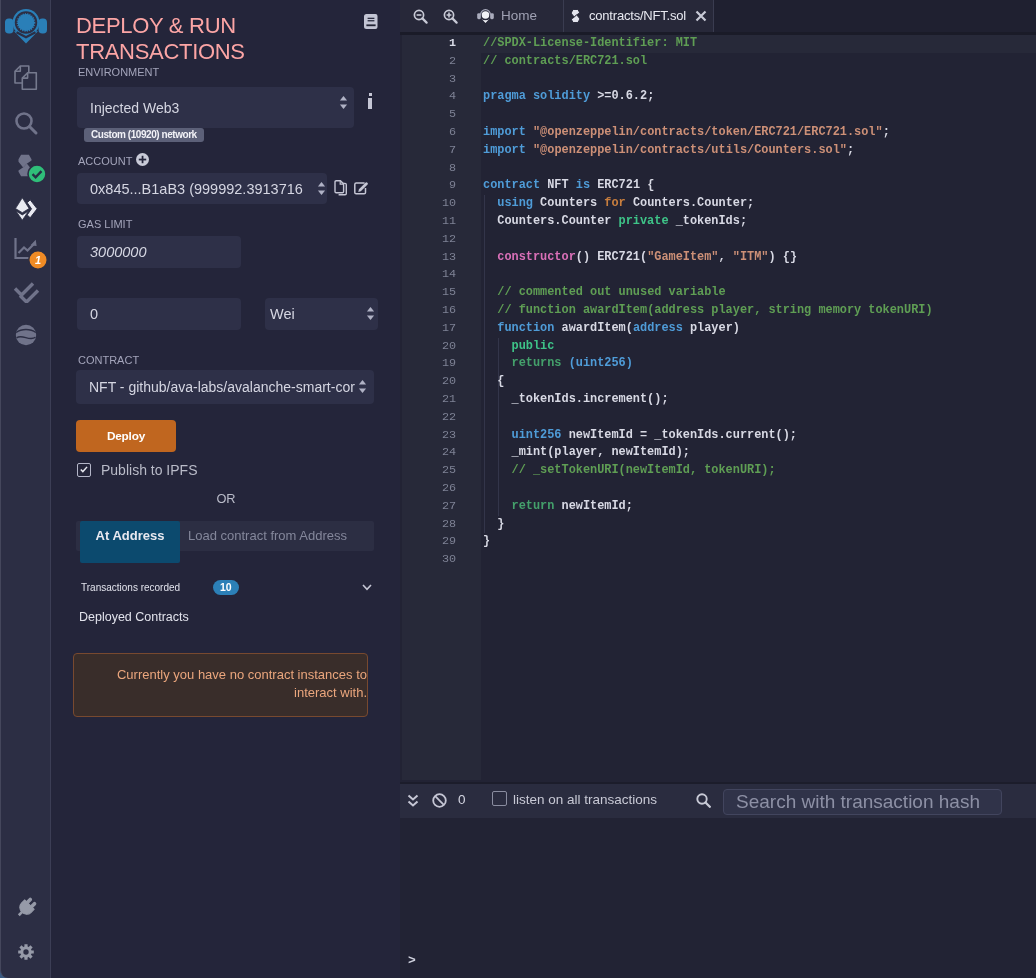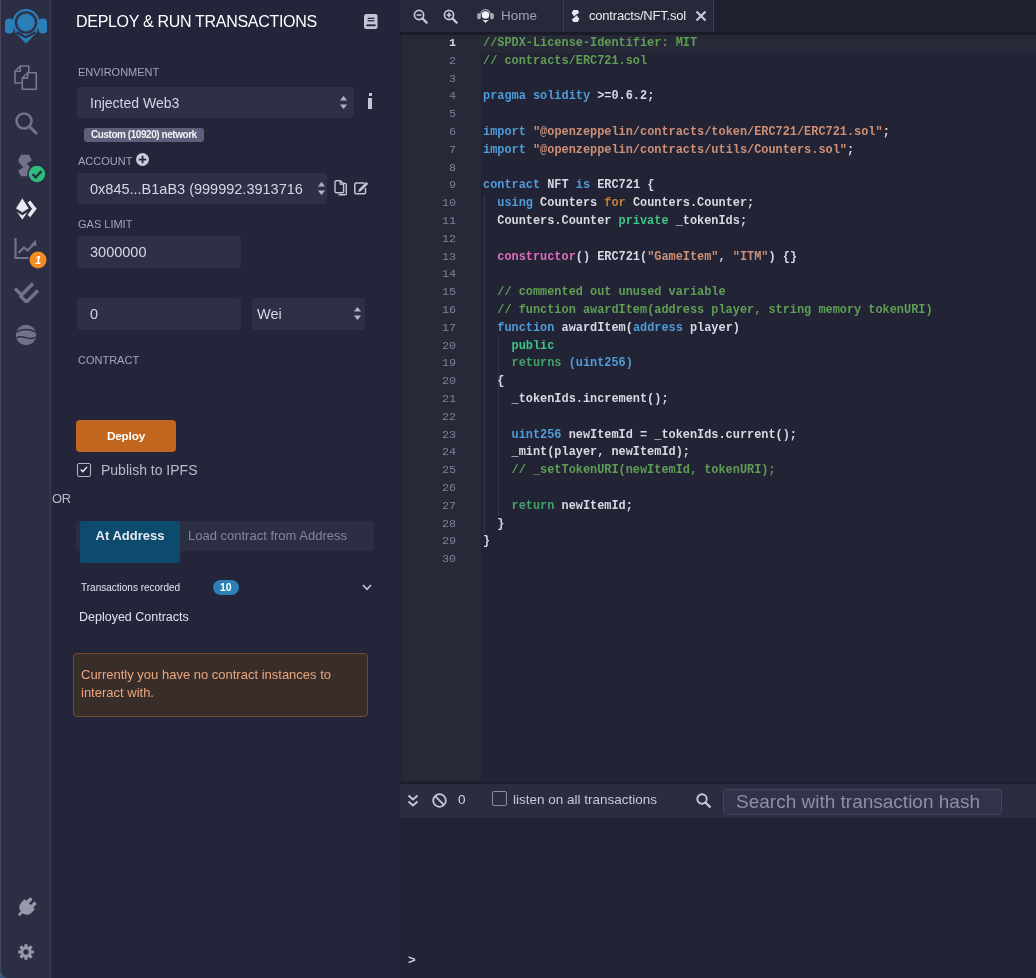--- a/index.html
+++ b/index.html
@@ -128,30 +128,30 @@
       <circle cx="12" cy="12" r="7.6"></circle>
       <g stroke="#969aa8" stroke-width="4.2">
         <path d="M12 1.6 V6 M12 18 v4.4 M1.6 12 H6 M18 12 h4.4 M4.6 4.6 L7.8 7.8 M16.2 16.2 l3.2 3.2 M19.4 4.6 L16.2 7.8 M7.8 16.2 l-3.2 3.2"></path>
       </g>
       <circle cx="12" cy="12" r="3.6" fill="#2c2e44"></circle>
     </g>
   </svg>
 </div>
 <div id="sidepanel">
 
-  <div class="abs" style="left:24px;top:13px;font-size:16px;letter-spacing:-0.3px;color:#ffffff;">DEPLOY &amp; RUN TRANSACTIONS</div>
+  <div class="abs" style="left:24px;top:13px;font-size:22px;letter-spacing:-0.3px;color:#fca5a5;">DEPLOY &amp; RUN TRANSACTIONS</div>
   <svg class="abs" style="left:312px;top:14px" width="14" height="15" viewBox="0 0 14 15">
     <path d="M2.5 0 h9 a2 2 0 0 1 2 2 v11 a2 2 0 0 1 -2 2 h-9 a2.5 2.5 0 0 1 -2.5 -2.5 v-10 A2.5 2.5 0 0 1 2.5 0 z" fill="#c3c5d4"></path>
     <rect x="3.6" y="3.7" width="6.8" height="1.3" fill="#2a2c3f"></rect>
     <rect x="3.6" y="6.1" width="6.8" height="1.3" fill="#2a2c3f"></rect>
     <rect x="2.4" y="10.4" width="9.2" height="1.8" fill="#222334"></rect>
   </svg>
 
   <div class="label" style="left:26px;top:66px;">ENVIRONMENT</div>
-  <div class="ctl" style="left:25px;top:87px;width:277px;height:31px;">
+  <div class="ctl" style="left:25px;top:87px;width:277px;height:41px;">
     <span class="txt">Injected Web3</span>
     <svg class="updn" style="left:262px;top:9px" width="8" height="13" viewBox="0 0 8 13">
       <path d="M4 0 L7.6 4.6 H0.4 Z" fill="#b0b2c5"></path>
         <path d="M4 13 L7.6 8.4 H0.4 Z" fill="#b0b2c5"></path>
     </svg>
   </div>
   <div class="abs" style="left:314px;top:93px;width:8px;height:18px;">
     <div style="width:3px;height:3px;background:#c5c6d4;margin:0 auto;"></div>
     <div style="width:3.2px;height:11px;background:#c5c6d4;margin:2px auto 0;"></div>
   </div>
@@ -176,66 +176,73 @@
     <path d="M4 3.4 H11 a1.3 1.3 0 0 1 1.3 1.3 V13.4 a1.3 1.3 0 0 1 -1.3 1.3 H4.6" fill="none" stroke="#c5c6d4" stroke-width="1.4"></path>
     <path d="M1 1.9 A1.2 1.2 0 0 1 2.2 0.7 H6.4 L9.6 3.9 V11.5 A1.2 1.2 0 0 1 8.4 12.7 H2.2 A1.2 1.2 0 0 1 1 11.5 Z" fill="#24253a" stroke="#c5c6d4" stroke-width="1.4"></path>
     <path d="M6.2 0.9 V4.1 H9.4" fill="none" stroke="#c5c6d4" stroke-width="1.2"></path>
   </svg>
   <svg class="abs" style="left:302px;top:181px" width="15" height="14" viewBox="0 0 15 14">
     <path d="M10.6 2.1 H2.2 A1.4 1.4 0 0 0 0.8 3.5 v7.9 A1.4 1.4 0 0 0 2.2 12.8 h7.9 a1.4 1.4 0 0 0 1.4 -1.4 V7" fill="none" stroke="#c5c6d4" stroke-width="1.5"></path>
     <path d="M4.3 10.9 L4.9 8.3 L11.7 1.5 a0.9 0.9 0 0 1 1.3 0 L13.6 2.1 a0.9 0.9 0 0 1 0 1.3 L6.8 10.2 Z" fill="#c5c6d4"></path>
   </svg>
 
   <div class="label" style="left:26px;top:218px;">GAS LIMIT</div>
-  <div class="ctl" style="left:25px;top:236px;width:164px;height:32px;">
+  <div class="ctl" style="left:25px;top:236px;width:164px;height:32px;font-style:italic;">
       <span class="txt" style="font-size:14.5px;">3000000</span>
     </div>
 
   <div class="label" style="left:26px;top:281px;margin-top:36px;">VALUE</div>
   <div class="ctl" style="left:25px;top:298px;width:164px;height:32px;">
       <span class="txt" style="font-size:14.5px;">0</span>
     </div>
-  <div class="ctl" style="left:200px;top:298px;width:113px;height:32px;">
+  <div class="ctl" style="left:213px;top:298px;width:113px;height:32px;">
     <span class="txt" style="font-size:14.5px;left:5px;">Wei</span>
     <svg class="updn" style="left:101px;top:9px" width="8" height="13" viewBox="0 0 8 13">
       <path d="M4 0 L7.6 4.6 H0.4 Z" fill="#b0b2c5"></path>
         <path d="M4 13 L7.6 8.4 H0.4 Z" fill="#b0b2c5"></path>
     </svg>
   </div>
 
   <div class="label" style="left:26px;top:354px;">CONTRACT</div>
+  <div class="ctl" style="left:24px;top:370px;width:298px;height:34px;">
+    <span class="txt" style="max-width:272px;overflow:hidden;">NFT - github/ava-labs/avalanche-smart-cor</span>
+    <svg class="updn" style="left:282px;top:10px" width="8" height="13" viewBox="0 0 8 13">
+      <path d="M4 0 L7.6 4.6 H0.4 Z" fill="#b0b2c5"></path>
+        <path d="M4 13 L7.6 8.4 H0.4 Z" fill="#b0b2c5"></path>
+    </svg>
+  </div>
 
   <div class="abs" style="left:24px;top:420px;width:100px;height:32px;background:#c0661f;border-radius:4px;
        text-align:center;line-height:32px;font-size:11.8px;letter-spacing:-0.2px;font-weight:700;color:#fff;">Deploy</div>
 
   <div class="abs" style="left:25px;top:463px;width:14px;height:14px;background:#24253a;
        border:1.3px solid #b4b6c8;border-radius:2px;box-sizing:border-box;">
     <svg width="8" height="7" viewBox="0 0 9 8" style="position:absolute;left:1.5px;top:2px">
       <path d="M0.8 4 L3.2 6.4 L8 1" fill="none" stroke="#e8e9f0" stroke-width="1.7"></path>
     </svg>
   </div>
   <div class="abs" style="left:49px;top:462px;font-size:14px;color:#b9bbc8;">Publish to IPFS</div>
-  <div class="abs" style="left:0;top:491px;width:348px;font-size:12.8px;letter-spacing:-0.2px;color:#b9bbc8;">OR</div>
+  <div class="abs" style="left:0;top:491px;width:348px;text-align:center;font-size:12.8px;letter-spacing:-0.2px;color:#b9bbc8;">OR</div>
 
   <div class="abs" style="left:24px;top:521px;width:298px;height:30px;background:#2c2e43;border-radius:2px;"></div>
   <div class="abs" style="left:28px;top:521px;width:100px;height:42px;background:#0c4a6e;border-radius:2px;
        text-align:center;line-height:30px;font-size:13px;font-weight:700;color:#e8e9f0;">At Address</div>
   <div class="abs" style="left:136px;top:528px;font-size:13px;color:#84879b;">Load contract from Address</div>
 
   <div class="abs" style="left:29px;top:582px;font-size:10px;color:#e2e3ec;">Transactions recorded</div>
   <div class="abs" style="left:161px;top:580px;height:15px;background:#2c80b7;border-radius:8px;
        font-size:10.5px;font-weight:700;color:#fff;line-height:15px;padding:0 7px;">10</div>
   <svg class="abs" style="left:310px;top:584px" width="10" height="7" viewBox="0 0 10 7">
     <path d="M1 1 L5 5.4 L9 1" fill="none" stroke="#c5c6d4" stroke-width="1.6"></path>
   </svg>
   <div class="abs" style="left:27px;top:610px;font-size:12.5px;color:#e2e3ec;">Deployed Contracts</div>
 
   <div class="abs" style="left:21px;top:653px;width:295px;height:64px;background:#392d2a;
        border:1px solid #78492f;border-radius:4px;box-sizing:border-box;
-       font-size:13px;color:#eba67d;text-align:left;line-height:17.5px;padding-top:12px;padding-left:7px;">
+       font-size:13px;color:#eba67d;text-align:right;line-height:17.5px;padding-top:12px;padding-left:7px;">
     Currently you have no contract instances to<br>interact with.</div>
 </div>
 <div id="main">
   <div id="editor">
     <div id="gutter"></div>
     <div id="curline"></div>
     <div id="lnums">
         <div class="cur">1</div>
         <div>2</div>
         <div>3</div>

